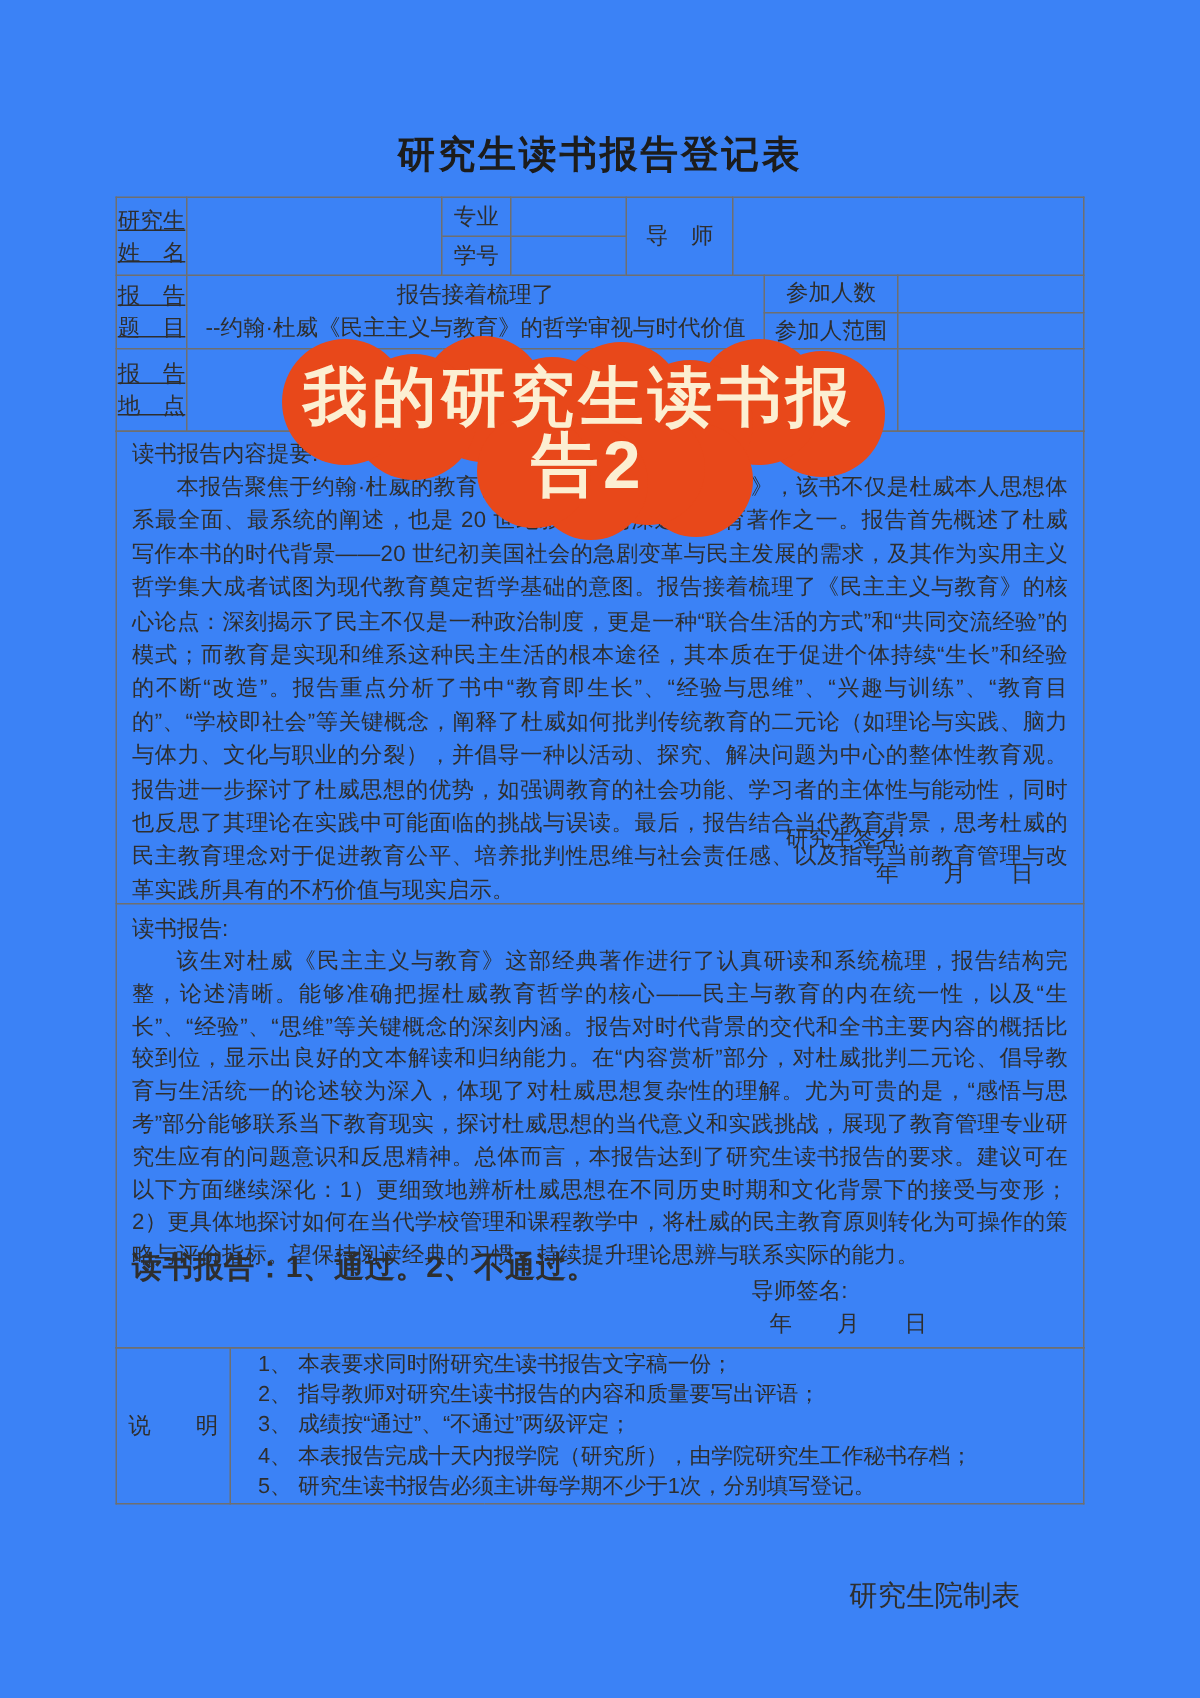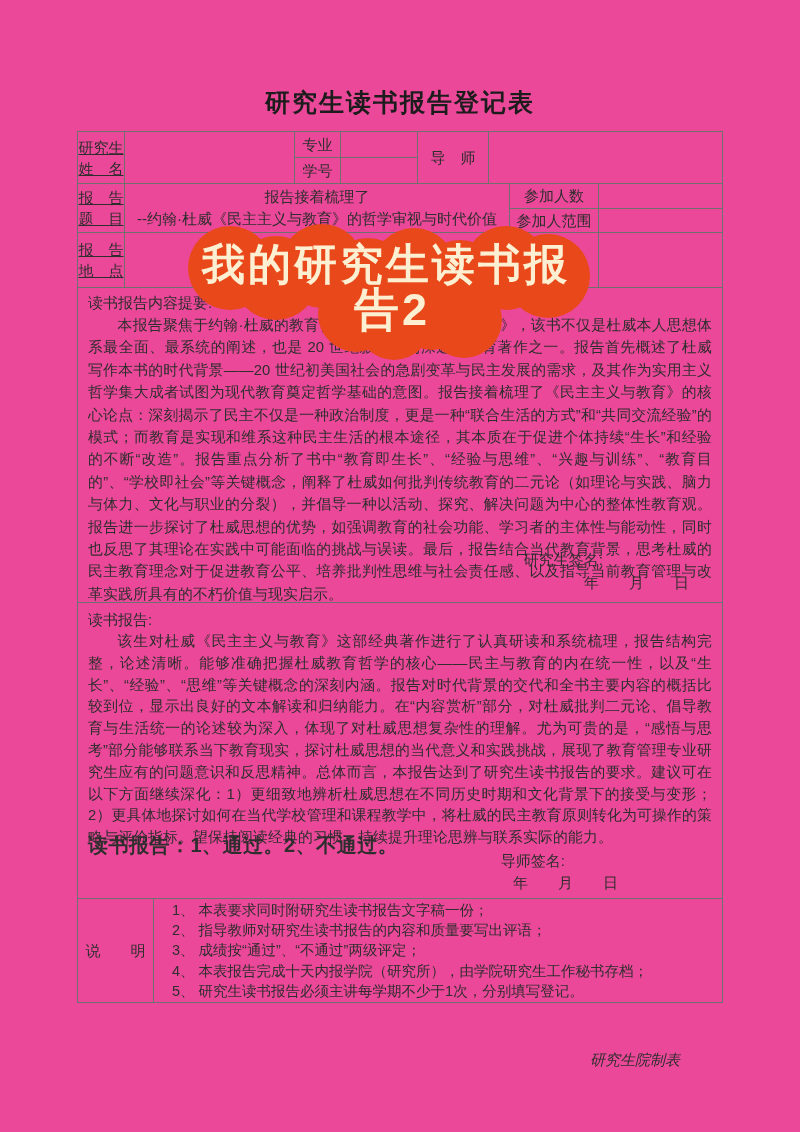--- a/index.html
+++ b/index.html
@@ -1,17 +1,17 @@
 <!DOCTYPE html>
 <html><head>
 <meta charset="utf-8">
 <style>
   html,body{margin:0;padding:0;}
   body{background:#e9e7e3;font-family:"Liberation Sans","DejaVu Sans",sans-serif;}
-  #page{position:relative;width:800px;height:1132px;background:#ec4899;margin:0 auto;overflow:hidden;color:#2e2e2e;}
+  #page{position:relative;width:800px;height:1132px;background:#3b82f6;margin:0 auto;overflow:hidden;color:#2e2e2e;}
   
   #doc-title{position:absolute;top:86px;left:0;width:100%;text-align:center;
     font-size:25px;font-weight:bold;letter-spacing:2px;color:#1c1c1c;}
   
   #tables{position:absolute;left:77px;top:131px;width:645px;}
   table{border-collapse:collapse;table-layout:fixed;width:645px;}
   table + table{margin-top:-1px;}
   td{border:1.5px solid #6f6f6f;font-size:15px;color:#2e2e2e;
      text-align:center;vertical-align:middle;padding:0;line-height:20px;overflow:hidden;}
   td.left{text-align:left;margin-top:16px;}
@@ -21,21 +21,21 @@
   .cellwrap{position:relative;width:100%;height:100%;box-sizing:border-box;padding:4px 10px 0 10px;}
   .seclabel{font-size:15px;line-height:21px;}
   .para{font-size:14.8px;line-height:22.4px;text-align:justify;text-indent:2em;margin-top:1px;
         letter-spacing:0.2px;}
   .signline{position:absolute;font-size:15px;}
   .dateline{position:absolute;font-size:15px;white-space:pre;}
   .resultline{position:absolute;font-size:20px;font-weight:600;letter-spacing:0.5px;}
   
   .note-item{font-size:14.5px;line-height:20.2px;text-align:left;padding-left:18px;}
   
-  #footer-note{position:absolute;top:1051px;right:120px;font-size:15px;color:#2e2e2e;font-style:italic;}
+  #footer-note{position:absolute;top:1051px;right:120px;font-size:19px;color:#2e2e2e;}
   
   #sticker{position:absolute;left:0;top:0;width:800px;height:1132px;pointer-events:none;z-index:5;}
   .cloud{position:absolute;border-radius:50%;}
   #cloud-row1{left:188px;top:226px;width:84px;height:84px;background:#e8481a;
      box-shadow:46px 10px #e8481a,92px -2px #e8481a,138px 12px #e8481a,184px 2px #e8481a,
                 230px 14px #e8481a,276px 0 #e8481a,318px 8px #e8481a;}
   #cloud-row2{left:318px;top:276px;width:76px;height:76px;background:#e8481a;
      box-shadow:38px 8px #e8481a,76px -2px #e8481a,108px 6px #e8481a;}
   .sticker-text{position:absolute;text-align:center;font-weight:800;color:#fcefd2;
      letter-spacing:3px;font-family:"Liberation Sans","DejaVu Sans",sans-serif;}

